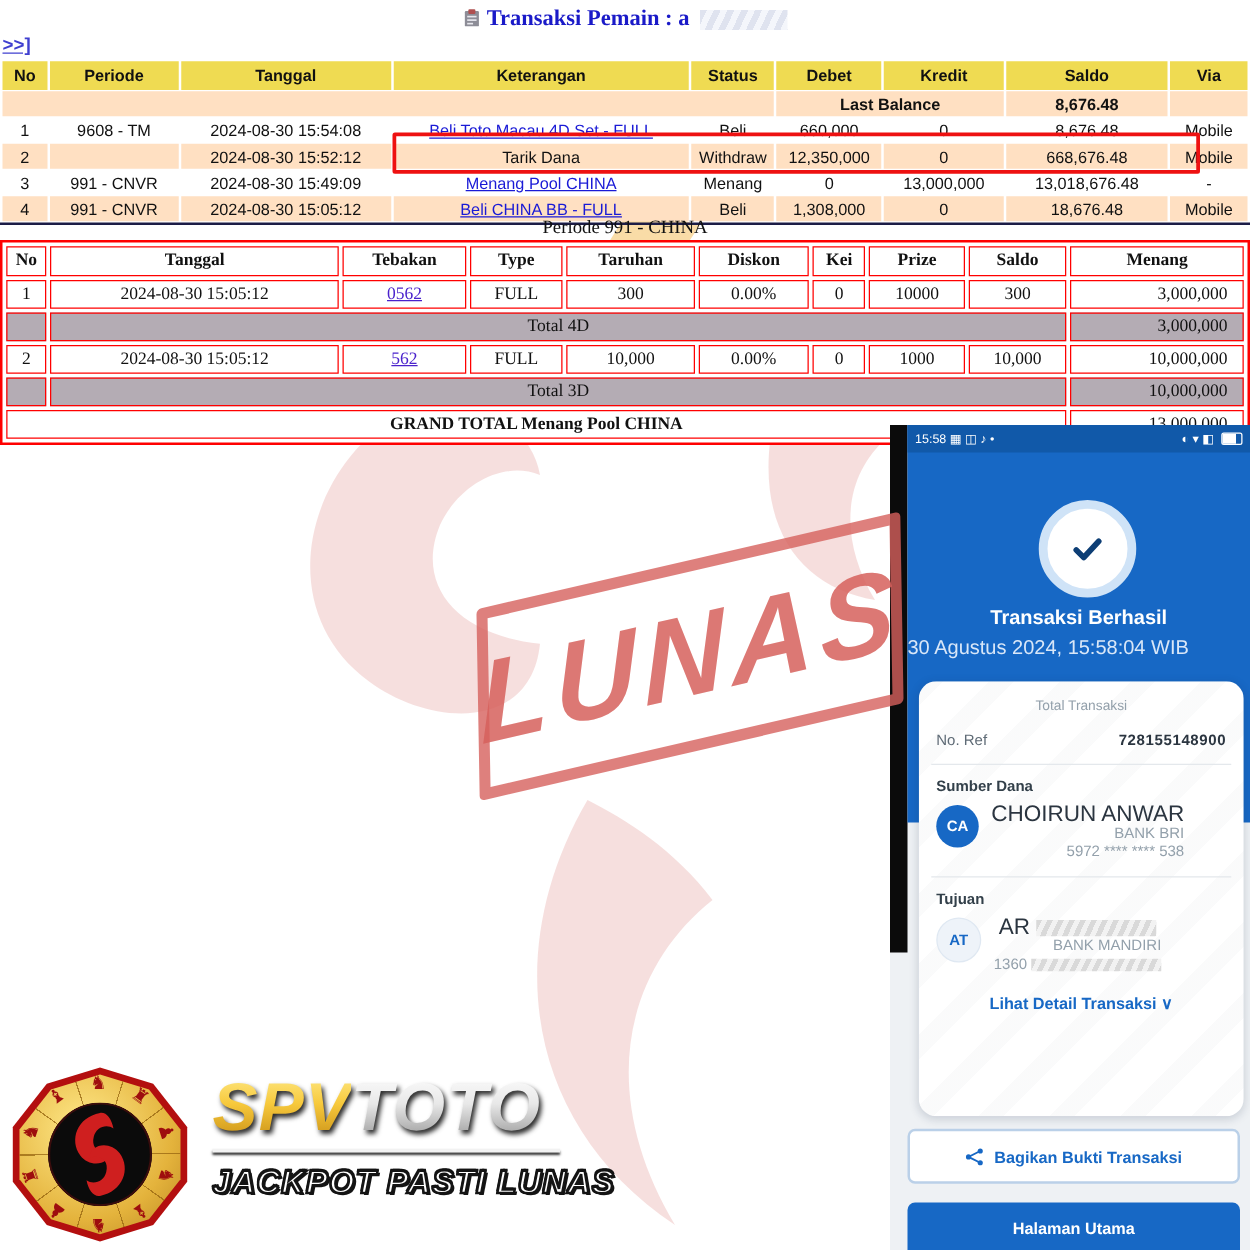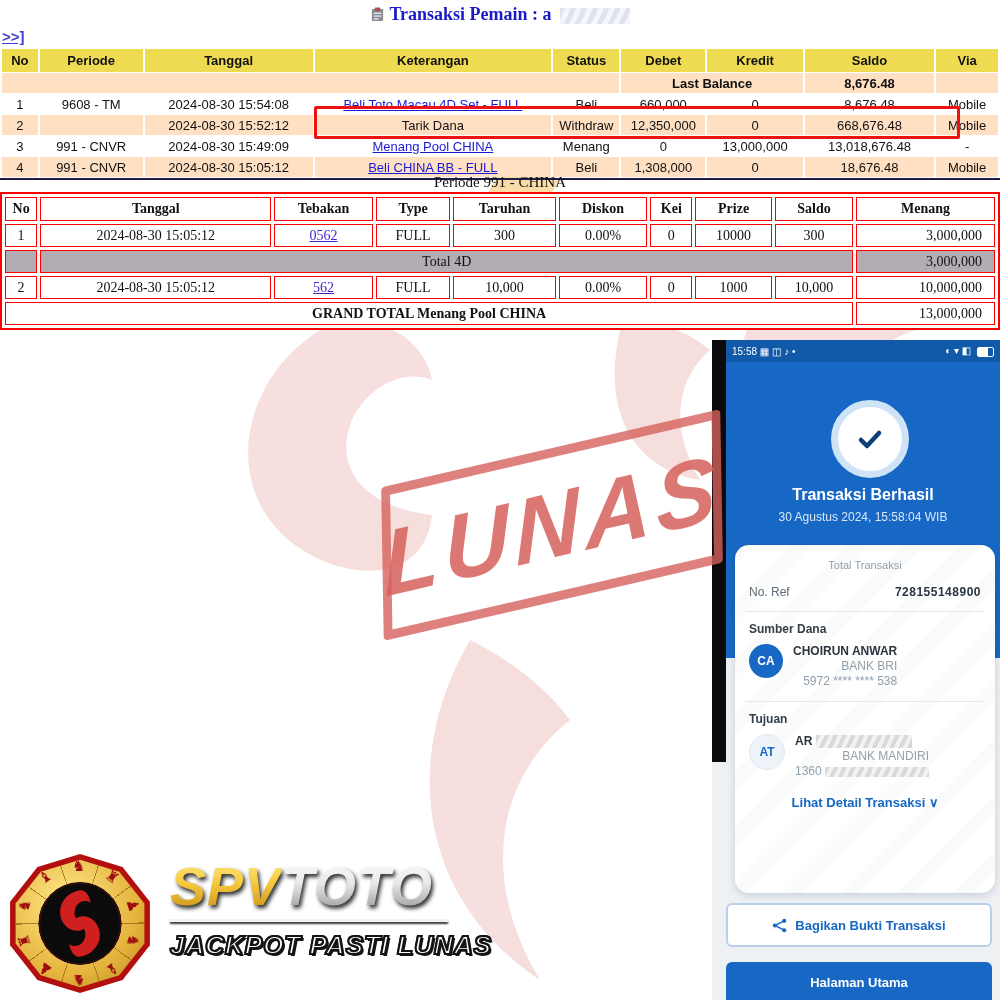--- a/index.html
+++ b/index.html
@@ -54,39 +54,39 @@
   #phone{left:712px;top:340px;width:288px;height:660px;background:#eef1f4;z-index:4;overflow:hidden;}
   #ph-black{left:0;top:0;width:14px;height:422px;background:#0b0b0b;}
   #ph-blue{left:14px;top:0;width:274px;height:318px;background:#1768c5;}
   #ph-status{left:14px;top:0;width:274px;height:22px;background:#1159a9;color:#fff;font-size:10px;
              display:flex;align-items:center;justify-content:space-between;padding:0 6px;box-sizing:border-box;}
   #ph-batt{display:inline-block;width:15px;height:8px;border:1px solid #fff;border-radius:2px;margin-left:3px;
            background:linear-gradient(90deg,#fff 0 70%,transparent 70%);vertical-align:middle;}
   #ph-check{left:119px;top:60px;width:64px;height:64px;border-radius:50%;background:#fff;
             border:7px solid #cfe3f7;display:flex;align-items:center;justify-content:center;}
   #ph-title{left:14px;top:146px;width:274px;text-align:center;color:#fff;font-weight:bold;font-size:16px;}
-  #ph-date{left:14px;top:170px;width:274px;text-align:center;color:#d9e7f8;font-size:12px;}
+  #ph-date{left:14px;top:170px;width:274px;color:#d9e7f8;font-size:16px;}
   #ph-card{left:23px;top:205px;width:260px;height:348px;background:#fff;border-radius:14px;
            box-shadow:0 2px 8px rgba(20,40,70,.18);box-sizing:border-box;padding:14px 14px 6px 14px;
            background-image:repeating-linear-gradient(135deg,rgba(120,130,140,.035) 0 14px,transparent 14px 40px);}
   .c-center{text-align:center;}
   #c-total-label{color:#93a0ab;font-size:11px;}
   #c-amount{color:#1b63c6;font-weight:bold;font-size:24px;margin-top:4px;}
   .c-row{display:flex;justify-content:space-between;align-items:center;margin-top:14px;}
   #c-ref-label{color:#5f6b76;font-size:12px;}
   #c-ref-val{color:#2b3540;font-size:12px;font-weight:bold;letter-spacing:.5px;}
   .c-div{height:1px;background:#e4e8ec;margin:12px -4px 10px -4px;}
   .c-sec{color:#33404a;font-weight:bold;font-size:12px;margin-top:2px;}
   .c-party{display:flex;margin-top:8px;}
   .c-av{width:34px;height:34px;border-radius:50%;flex:0 0 34px;display:flex;align-items:center;justify-content:center;
         font-size:12px;font-weight:bold;}
   .c-av.blue{background:#1768c5;color:#fff;}
   .c-av.lite{background:#eef3f9;color:#1768c5;border:1px solid #dfe8f2;}
   .c-pinfo{margin-left:10px;line-height:15px;}
-  .c-name{color:#2b3540;font-weight:bold;font-size:12px;}
+  .c-name{color:#2b3540;font-weight:normal;font-size:18px;text-align:center;}
   .c-sub{color:#93a0ab;font-size:12px;text-align:right;}
   .hatch{display:inline-block;vertical-align:middle;background:repeating-linear-gradient(115deg,#d9d9d9 0 4px,#f2f2f2 4px 8px);}
   #c-detail{color:#1768c5;font-weight:bold;font-size:13px;text-align:center;margin-top:16px;cursor:pointer;}
   #ph-share{left:14px;top:563px;width:266px;height:44px;background:#fff;border:2px solid #bad0e8;border-radius:6px;
             display:flex;align-items:center;justify-content:center;gap:8px;color:#1768c5;font-weight:bold;
             font-size:13px;box-sizing:border-box;cursor:pointer;}
   #ph-home{left:14px;top:622px;width:266px;height:50px;background:#1768c5;border-radius:6px;
            display:flex;align-items:flex-start;justify-content:center;color:#fff;font-weight:bold;
            font-size:13px;padding-top:13px;box-sizing:border-box;cursor:pointer;}
 
@@ -286,20 +286,25 @@
           <td><a class="tlink">562</a></td>
           <td>FULL</td>
           <td>10,000</td>
           <td>0.00%</td>
           <td>0</td>
           <td>1000</td>
           <td>10,000</td>
           <td class="rnum">10,000,000</td>
         </tr>
         <tr>
+          <td class="gray"></td>
+          <td class="gray" colspan="8">Total 3D</td>
+          <td class="gray rnum">10,000,000</td>
+        </tr>
+        <tr>
           <td colspan="9" class="grand">GRAND TOTAL  Menang Pool CHINA</td>
           <td class="rnum">13,000,000</td>
         </tr>
       </tbody>
     </table>
   </div>
 
   <div id="stamp" class="abs">
     <span>LUNAS</span>
   </div>

